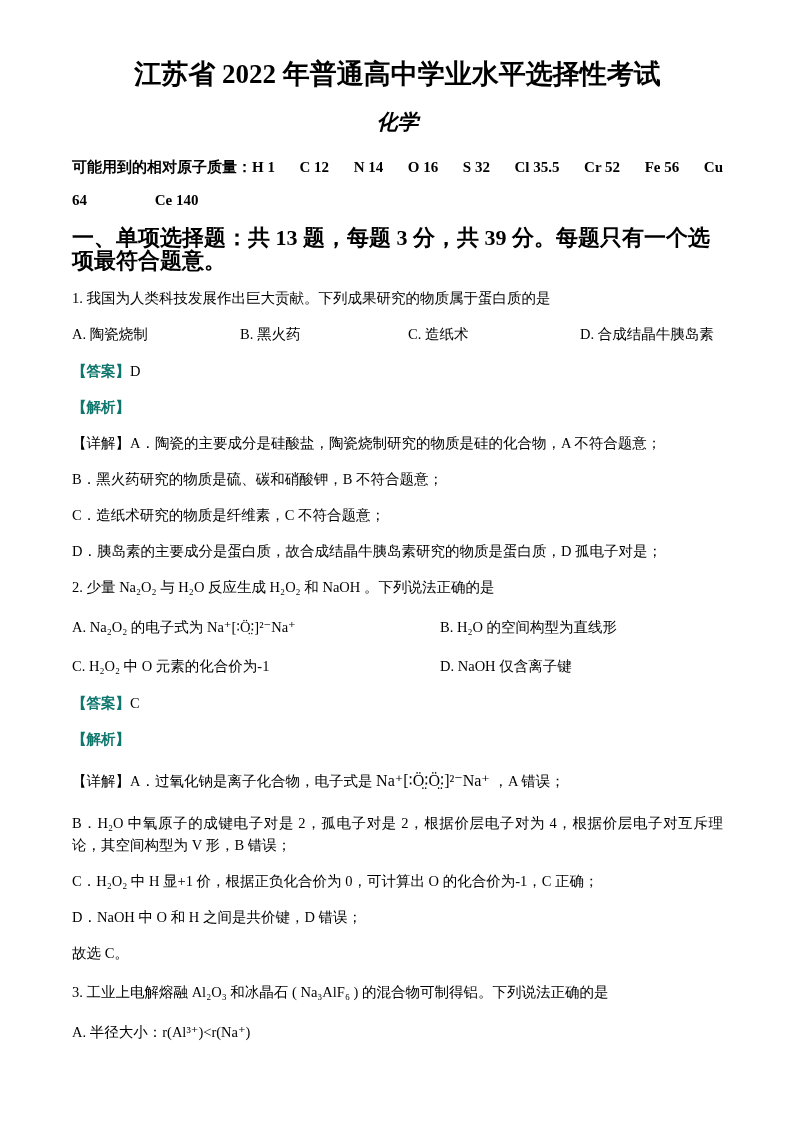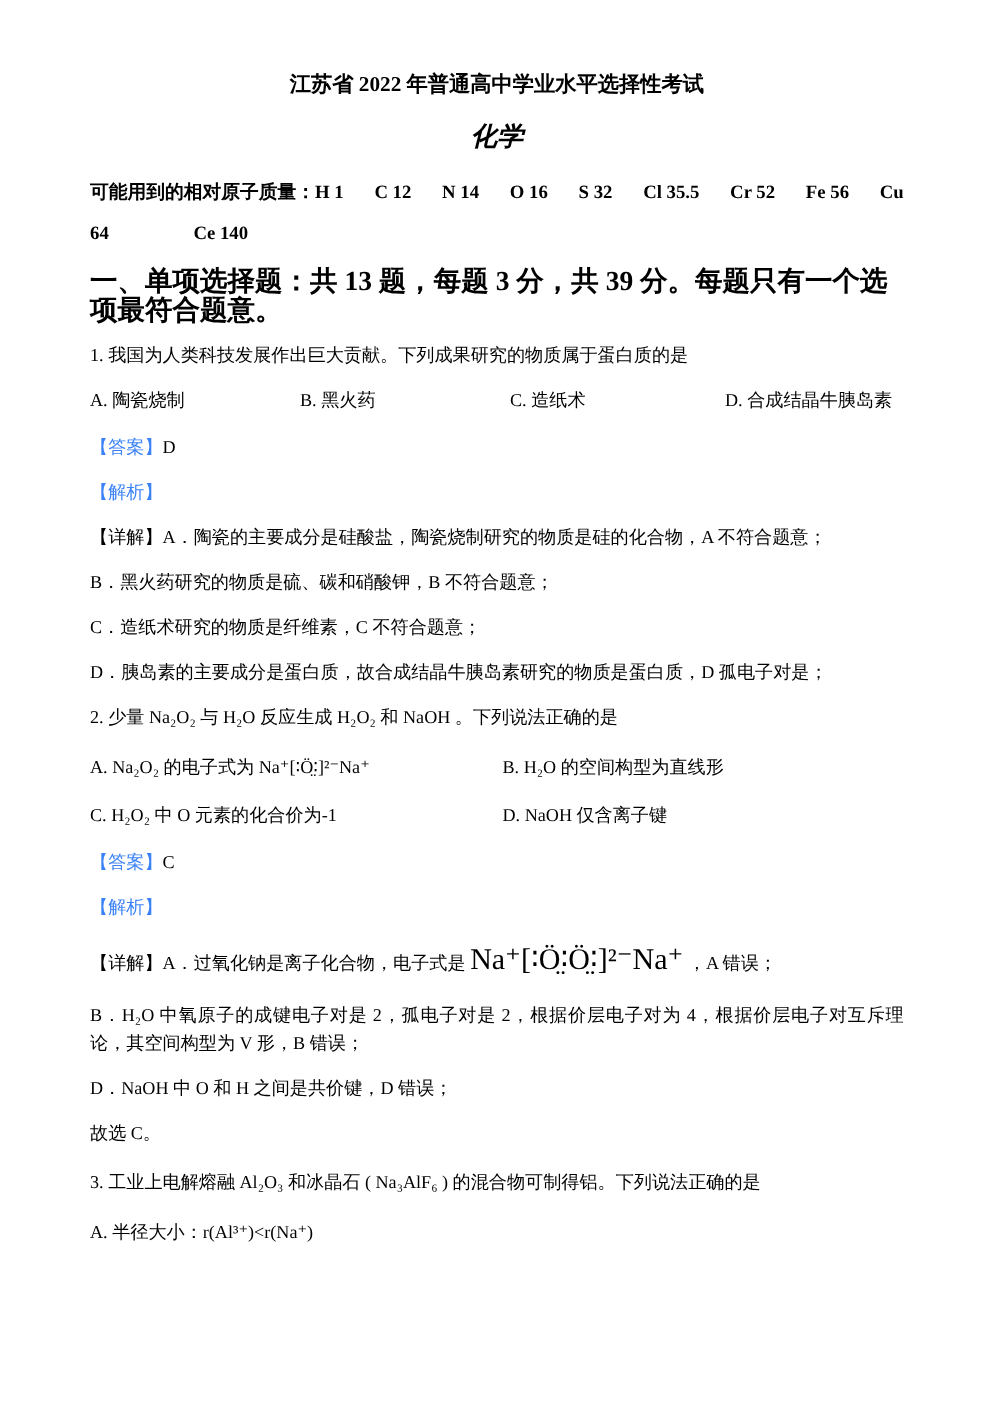--- a/index.html
+++ b/index.html
@@ -12,21 +12,21 @@
     height: 1122px;
     box-sizing: border-box;
     margin: 0 auto;
     background: #ffffff;
     color: #000000;
     padding: 56px 70px 40px 72px;
     font-family: "Liberation Serif", "DejaVu Serif", serif;
     overflow: hidden;
   }
   .title {
-    font-size: 17px;
+    font-size: 27px;
     font-weight: bold;
     text-align: center;
     margin: 0 0 16px 0;
   }
   .subject {
     font-size: 21px;
     font-weight: bold;
     text-align: center;
     margin: 0 0 20px 0;
     font-style: italic;
@@ -66,25 +66,26 @@
   }
   .opt4 .o1 { flex: 0 0 168px; }
   .opt4 .o2 { flex: 0 0 168px; }
   .opt4 .o3 { flex: 0 0 172px; }
   .opt2 {
     display: flex;
     align-items: baseline;
     font-size: 14.5px;
     line-height: 24px;
     margin: 0 0 14px 0;
+    gap: 38px;
   }
   .opt2 .col1 { flex: 0 0 330px; }
   .tallrow { line-height: 30px; margin-bottom: 12px; }
-  .blue { color: #3b82f6; }
-  .bigformula { font-size: 24px; line-height: 34px; }
+  .blue { color: #0f766e; font-weight: bold; }
+  .bigformula { font-size: 16px; line-height: 34px; }
   .formula-line { line-height: 34px; margin-bottom: 14px; }
   .stem3 { line-height: 28px; }
 </style>
 </head>
 <body>
 
 <div class="page">
 
   <h1 class="title">江苏省 2022 年普通高中学业水平选择性考试</h1>
   <h2 class="subject">化学</h2>
@@ -133,20 +134,21 @@
     <span>D.  NaOH 仅含离子键</span>
   </div>
   <p class="line">
     <span class="blue">【答案】</span><span>C</span>
   </p>
   <p class="line blue">【解析】</p>
   <p class="line formula-line">
     <span>【详解】A．过氧化钠是离子化合物，电子式是 </span><span class="bigformula">Na⁺[∶Ö̤∶Ö̤∶]²⁻Na⁺</span><span> ，A 错误；</span>
   </p>
   <p class="line">B．H₂O 中氧原子的成键电子对是 2，孤电子对是 2，根据价层电子对为 4，根据价层电子对互斥理论，其空间构型为 V 形，B 错误；</p>
+  <p class="line">C．H₂O₂ 中 H 显+1 价，根据正负化合价为 0，可计算出 O 的化合价为-1，C 正确；</p>
   <p class="line">D．NaOH 中 O 和 H 之间是共价键，D 错误；</p>
   <p class="line">故选 C。</p>
 
   <p class="line stem3">3. 工业上电解熔融 Al₂O₃ 和冰晶石 ( Na₃AlF₆ ) 的混合物可制得铝。下列说法正确的是</p>
   <div class="opt2">
     <span class="col1">A.  半径大小：r(Al³⁺)&lt;r(Na⁺)</span>
   </div>
 
 </div>
 

